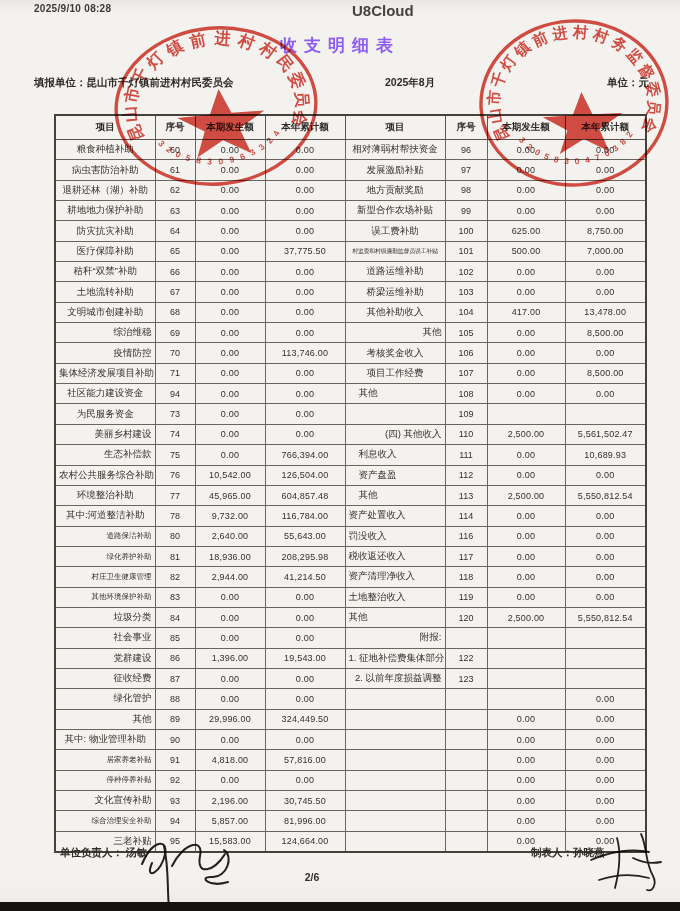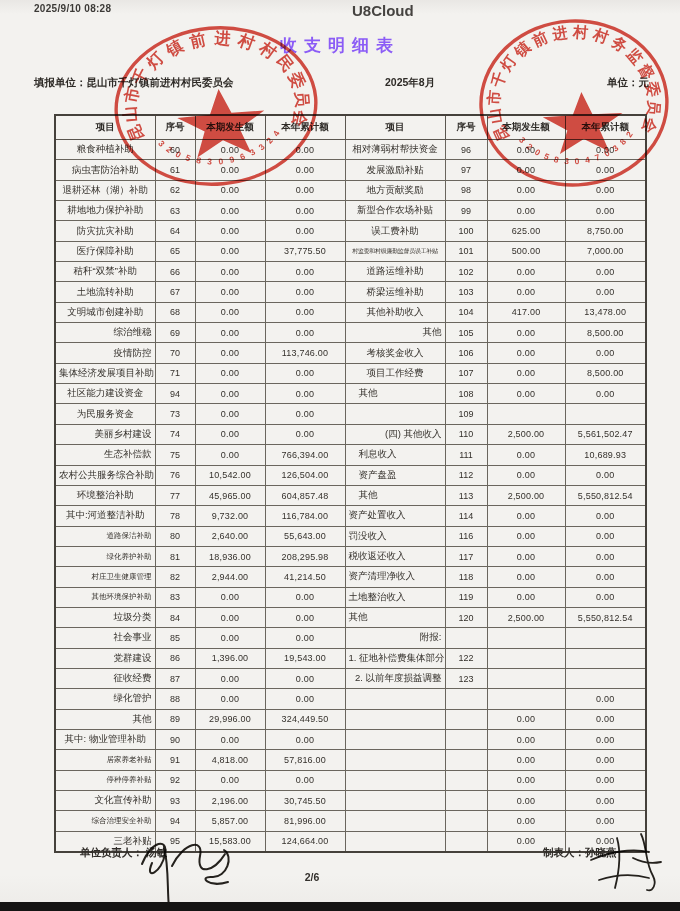--- a/index.html
+++ b/index.html
@@ -41,22 +41,22 @@
   td.lbl.indent2{text-align:left;}
   td.no{font-size:9px;text-align:center;}
   td.num{font-size:9px;text-align:center;letter-spacing:.2px;}
   
   .seal{mix-blend-mode:multiply;opacity:.88;}
   .seal svg text{font-family:"Liberation Sans","DejaVu Sans",sans-serif;font-weight:bold;}
   
   .sig{mix-blend-mode:multiply;}
   
   .footer-line{top:846px;font-size:10.5px;font-weight:bold;color:#2e2b27;}
-  .resp{left:60px;margin-left:20px;}
-  .prep{left:496px;padding-left:47px;}
+  .resp{left:60px;}
+  .prep{left:484px;padding-left:47px;}
   .page-num{left:0;top:871px;width:624px;text-align:center;font-size:10.5px;font-weight:bold;color:#33302c;}
   .scan-bar{left:0;top:902px;width:680px;height:9px;background:#151413;}
 </style>
 </head>
 <body>
 
 <div class="abs print-time">2025/9/10 08:28</div>
 <div class="abs app-name">U8Cloud</div>
 <div class="abs report-title">收支明细表</div>
 

